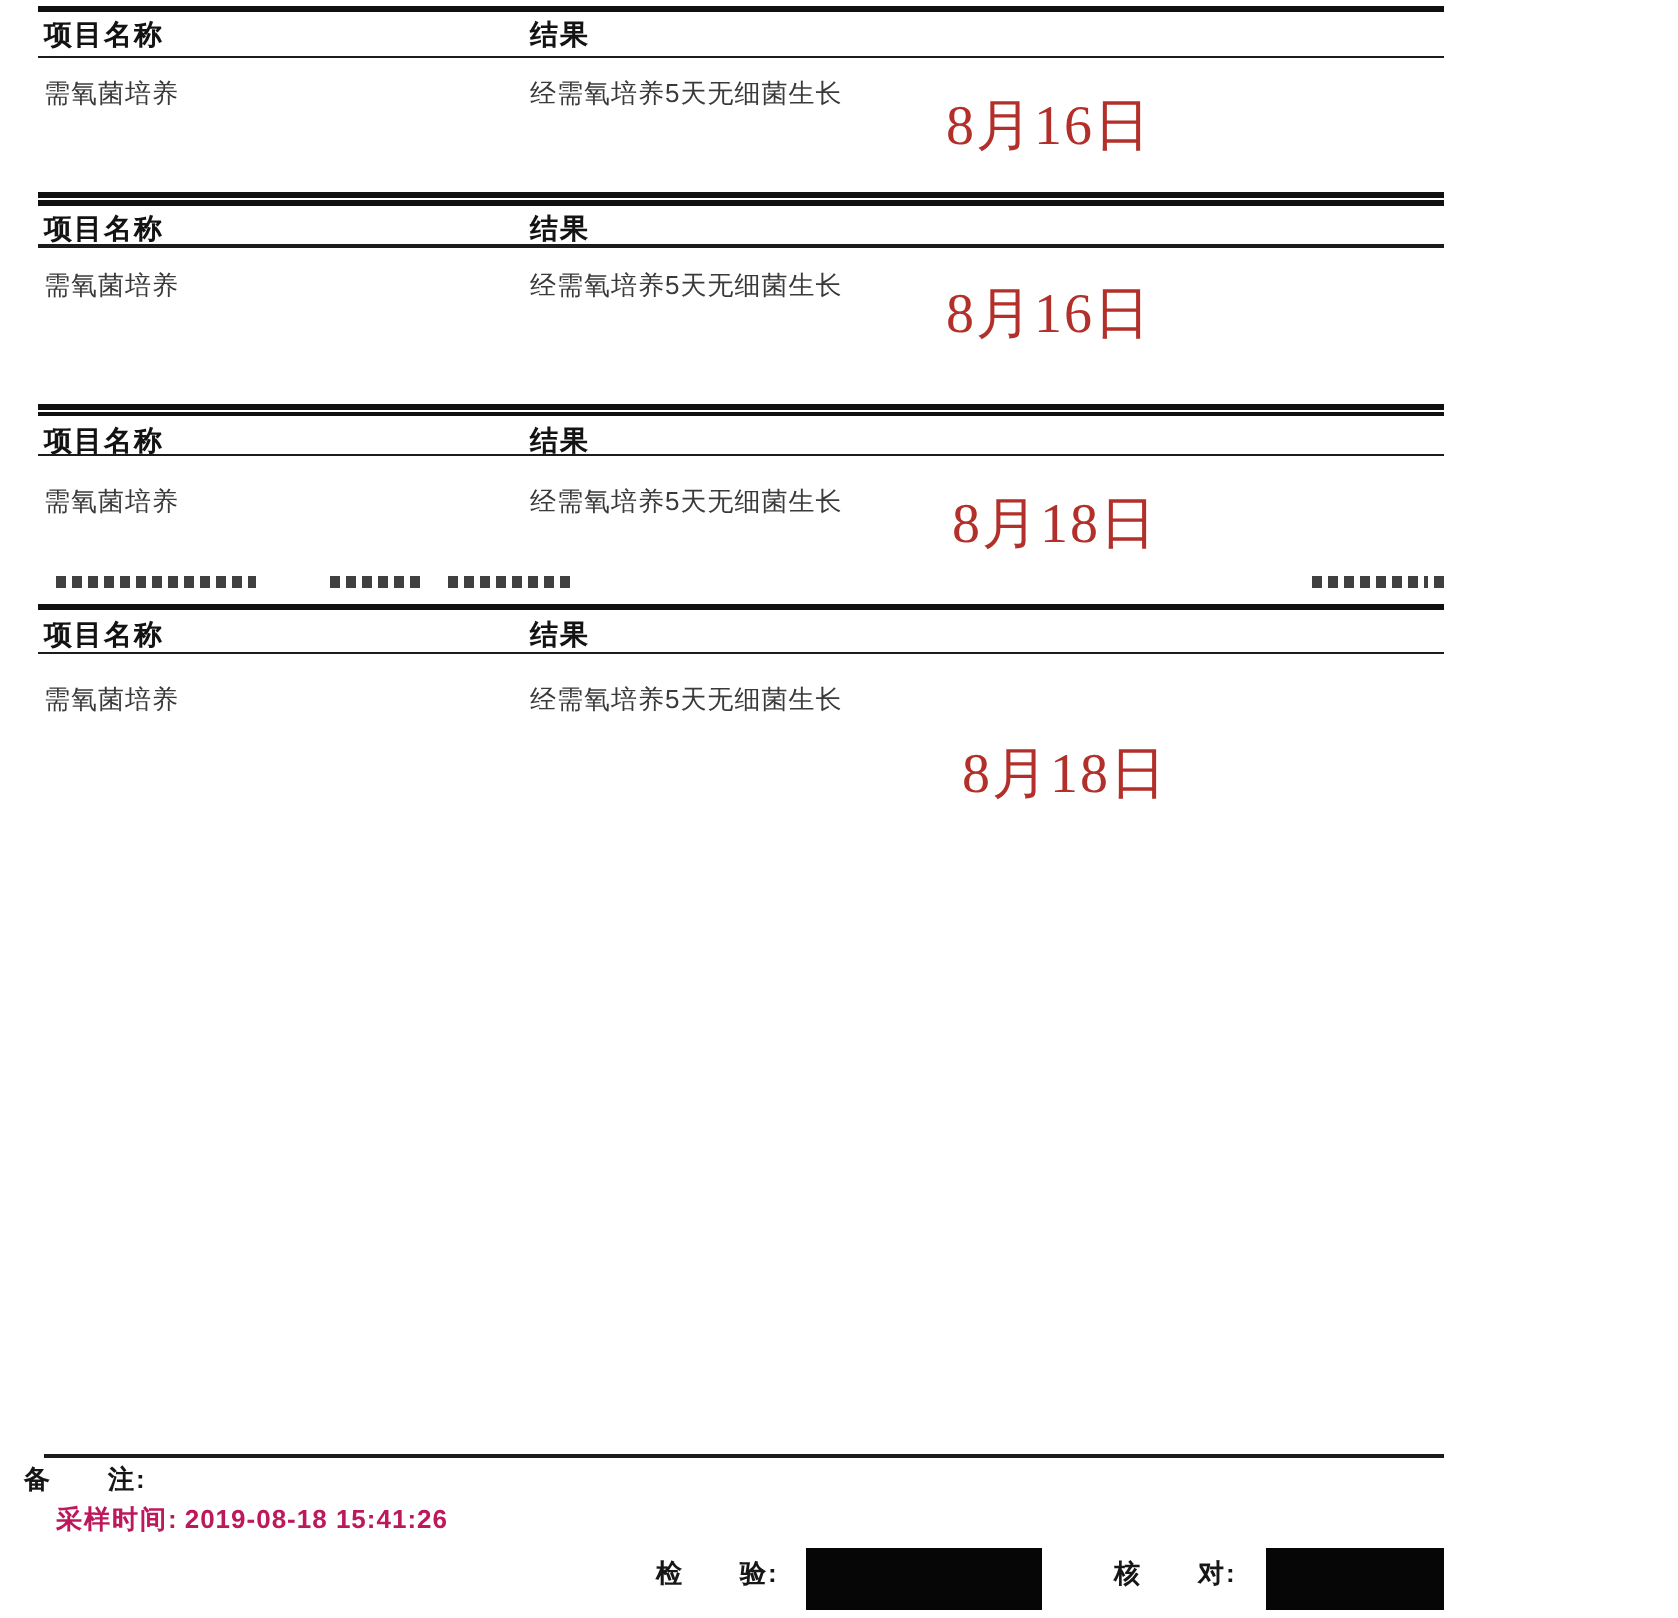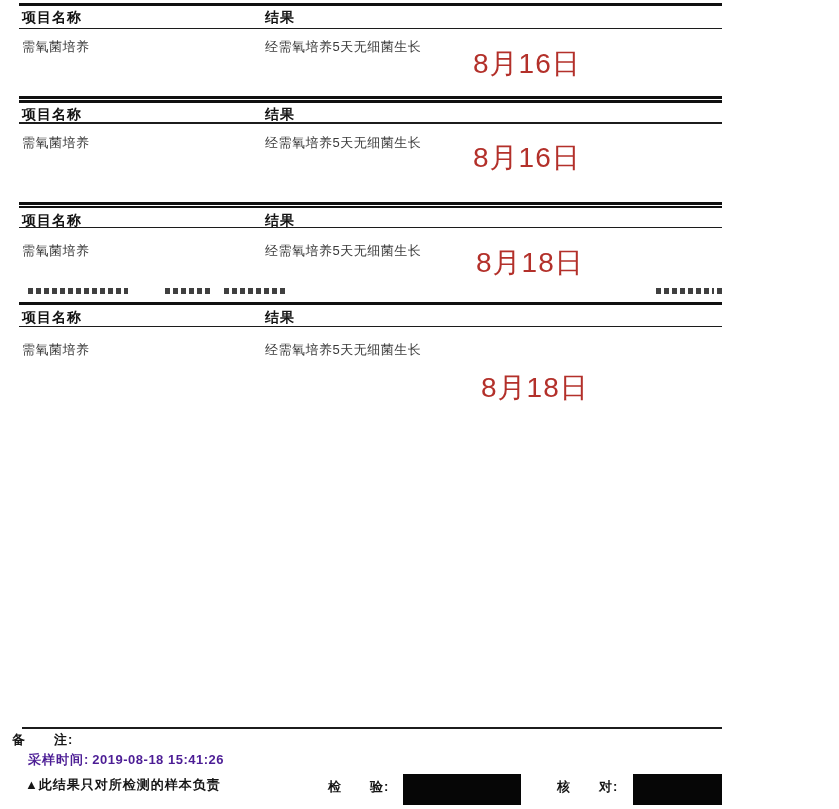--- a/index.html
+++ b/index.html
@@ -24,39 +24,39 @@
   .cell{
     position:absolute;
     font-size:13px;font-weight:normal;color:#3a3a3a;
     letter-spacing:0.5px;white-space:nowrap;
   }
   .col1{left:22px;}
   .col2{left:265px;}
   
   .stamp{
     position:absolute;
-    font-family:Liberation Sans, sans-serif;
+    font-family:Liberation Serif, serif;
     font-size:28px;line-height:32px;
     color:var(--stamp-red,#b3302a);
     letter-spacing:1px;white-space:nowrap;
   }
   
   .smudge{
     position:absolute;top:288px;height:6px;
     background:repeating-linear-gradient(90deg,#1e1e1e 0 5px,rgba(0,0,0,0) 5px 8px);
     opacity:.85;
   }
   
   .f-label{
     position:absolute;
     font-size:13px;font-weight:bold;color:#161616;
     letter-spacing:1px;white-space:nowrap;
   }
   .f-value{font-weight:bold;letter-spacing:0.5px;}
-  .time-cell{position:absolute;font-size:13px;font-weight:bold;color:#4c1d95;white-space:nowrap;}
+  .time-cell{position:absolute;font-size:13px;font-weight:bold;color:#be185d;white-space:nowrap;}
   .time-cell .lbl{letter-spacing:1px;margin-right:3px;}
   .redact{
     position:absolute;height:31px;
     background:#060606;
   }
 </style>
 </head>
 <body>
 
 <div class="page">
@@ -102,21 +102,20 @@
   <div class="stamp" style="left:481px;top:372px">8月18日</div>
 
   <div class="ln thin" style="top:727px;left:22px;width:774px"></div>
 
   <span class="f-label" style="left:12px;top:731px">备　　注:</span>
 
   <div class="time-cell" style="left:28px;top:751px">
     <span class="lbl">采样时间:</span><span class="f-value">2019-08-18 15:41:26</span>
   </div>
 
-  <span class="f-label" style="left:25px;top:776px">▲此结果只对所检测的样本负责</span>
 
   <span class="f-label" style="left:328px;top:778px">检　　验:</span>
   <div class="redact" style="left:403px;top:774px;width:118px"></div>
 
   <span class="f-label" style="left:557px;top:778px">核　　对:</span>
   <div class="redact" style="left:633px;top:774px;width:111px"></div>
 
 </div>
 
 </body></html>

